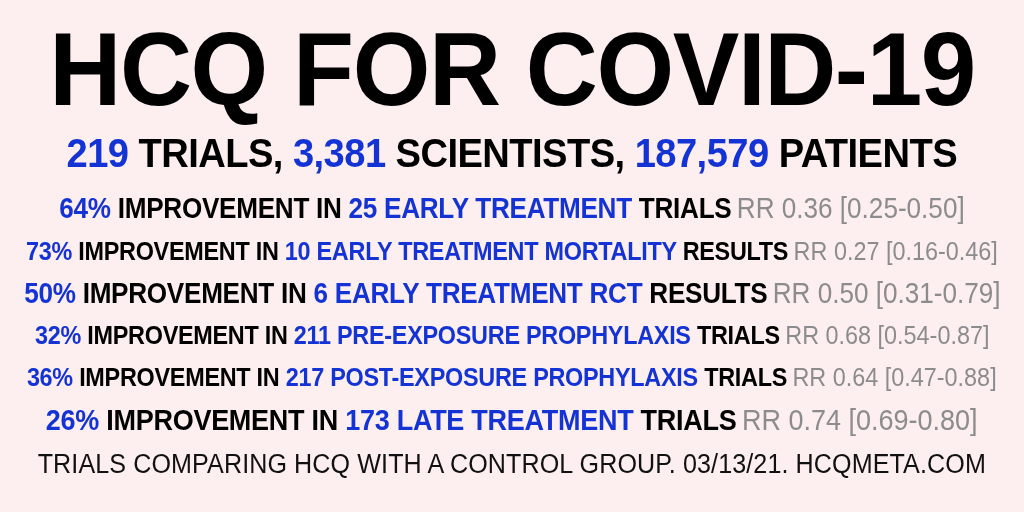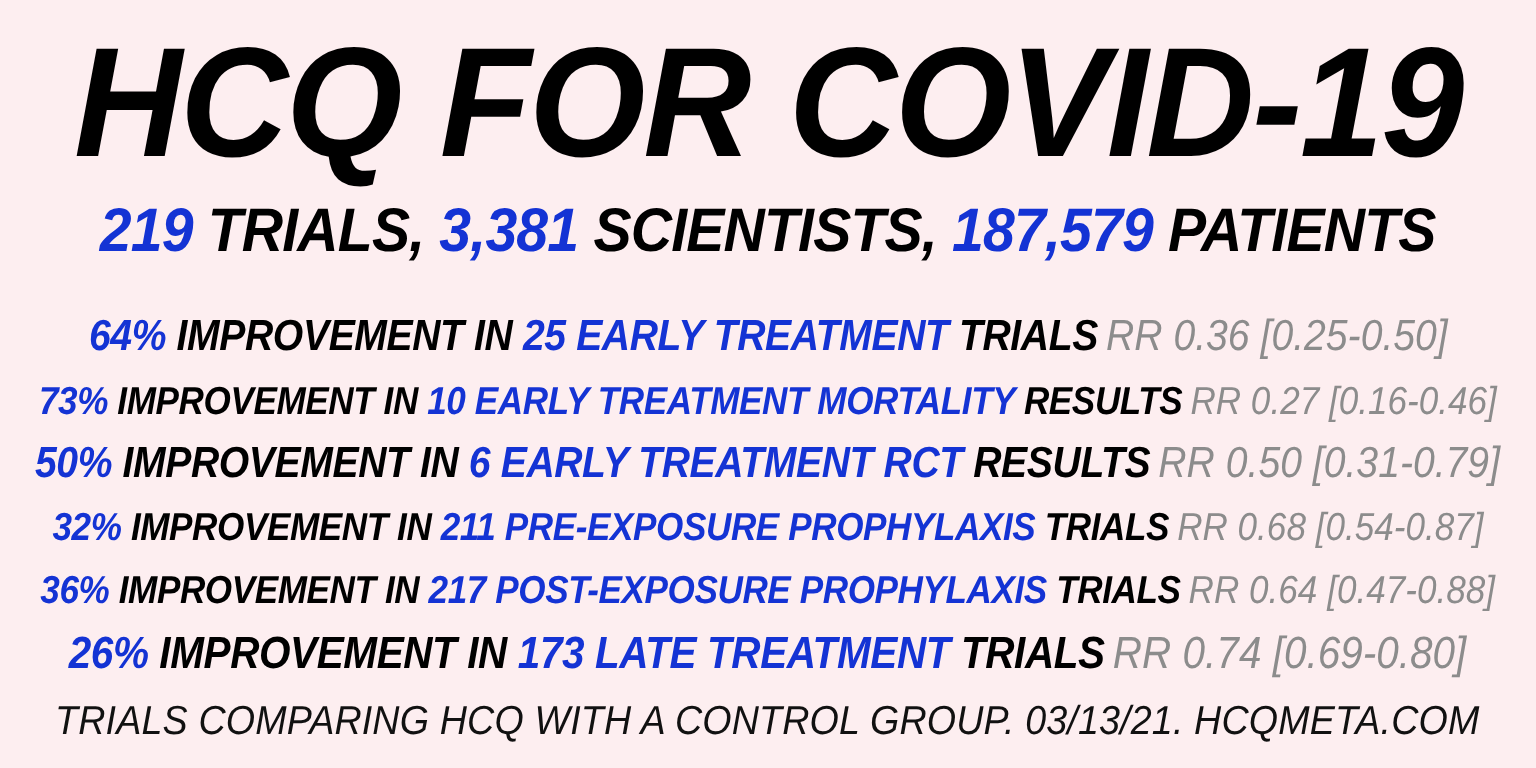--- a/index.html
+++ b/index.html
@@ -17,21 +17,20 @@
 
   #poster {
     width: 1024px;
     height: 512px;
     box-sizing: border-box;
     padding: 0;
     position: relative;
     display: flex;
     flex-direction: column;
     align-items: center;
-    font-style: italic;
   }
 
   
   .title {
     margin-top: 16px;
     color: #000000;
     font-family: "Liberation Sans", sans-serif;
     font-weight: 700;
     font-size: 104px;
     line-height: 1.02;
@@ -52,21 +51,21 @@
     letter-spacing: -0.6px;
     transform: scaleX(0.93);
     transform-origin: center top;
     white-space: nowrap;
     text-align: center;
   }
   .subtitle .num { color: #1433d4; }
 
   
   .rows {
-    margin-top: 28px;
+    margin-top: 12px;
     width: 1024px;
     display: flex;
     flex-direction: column;
     align-items: center;
   }
 
   .row {
     white-space: nowrap;
     text-align: center;
     color: #000000;

